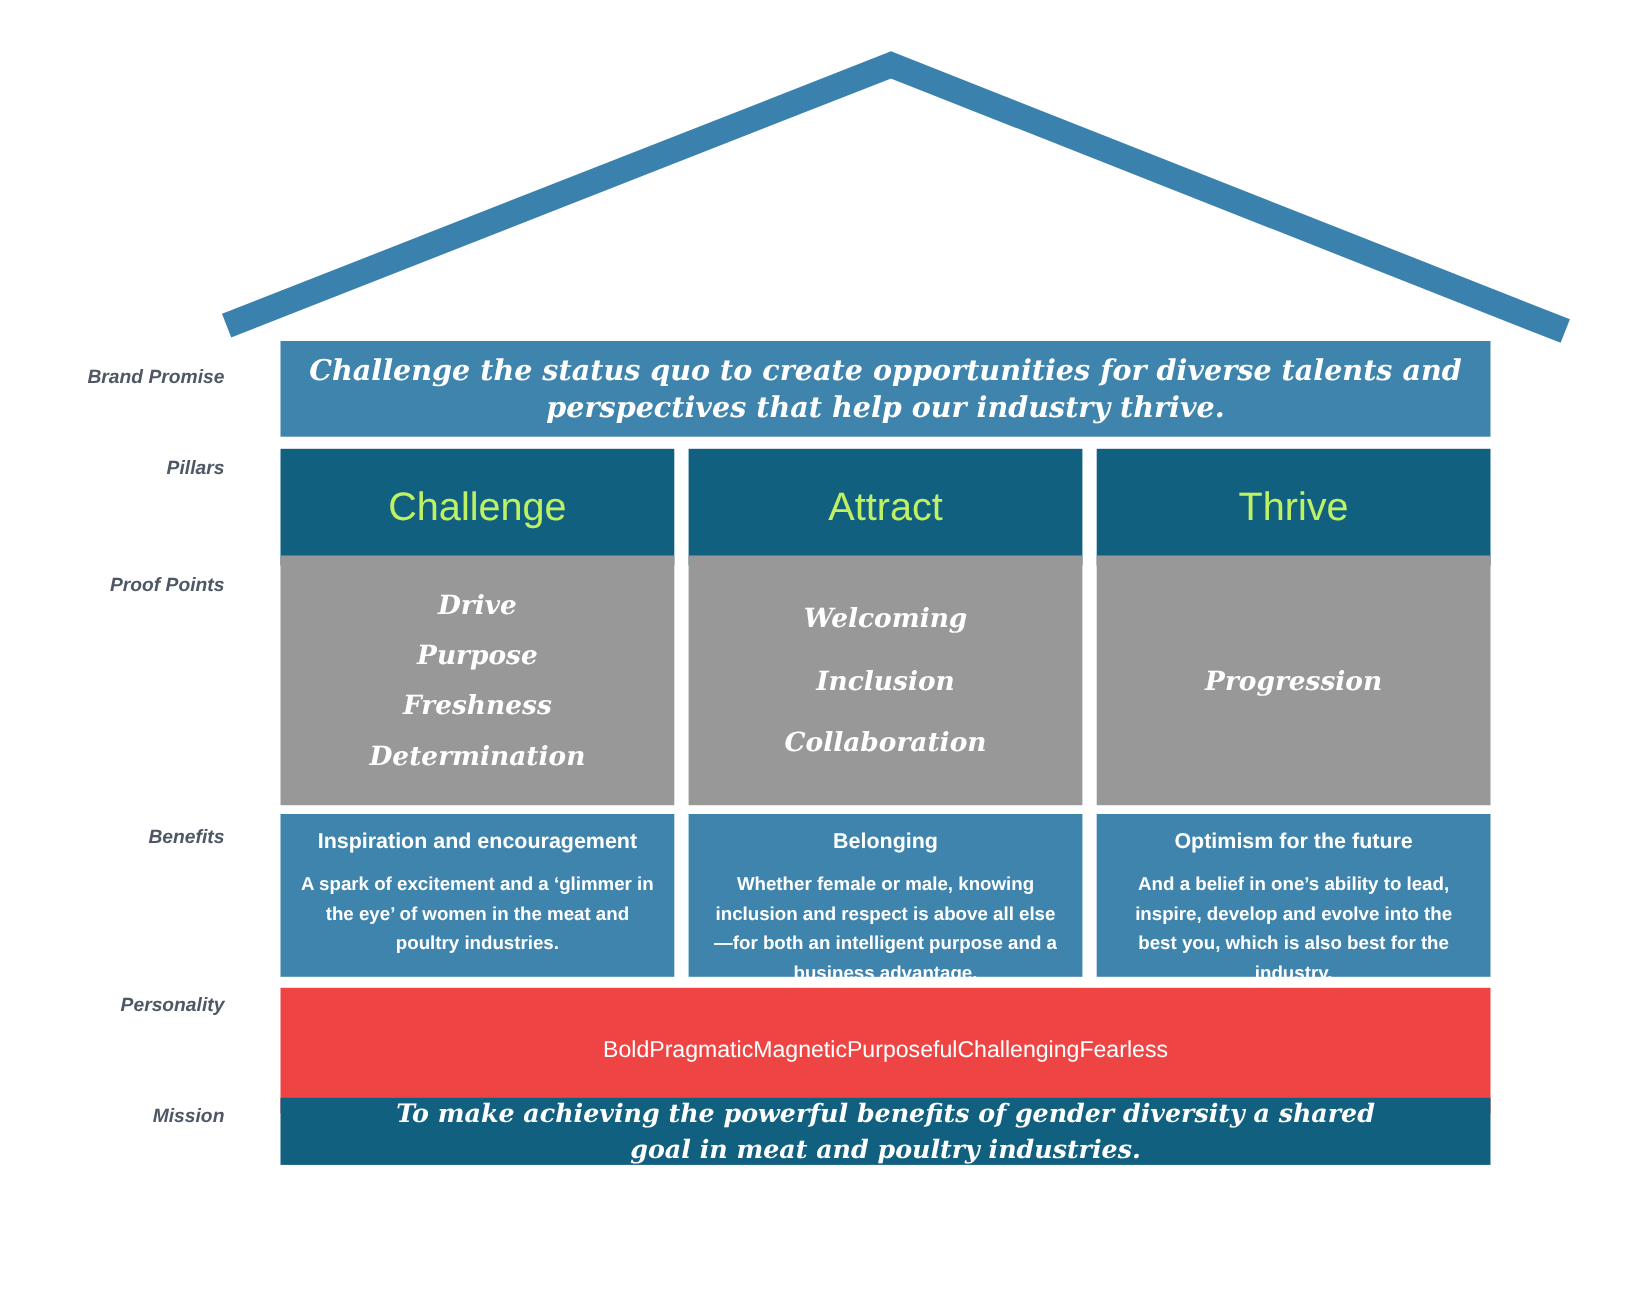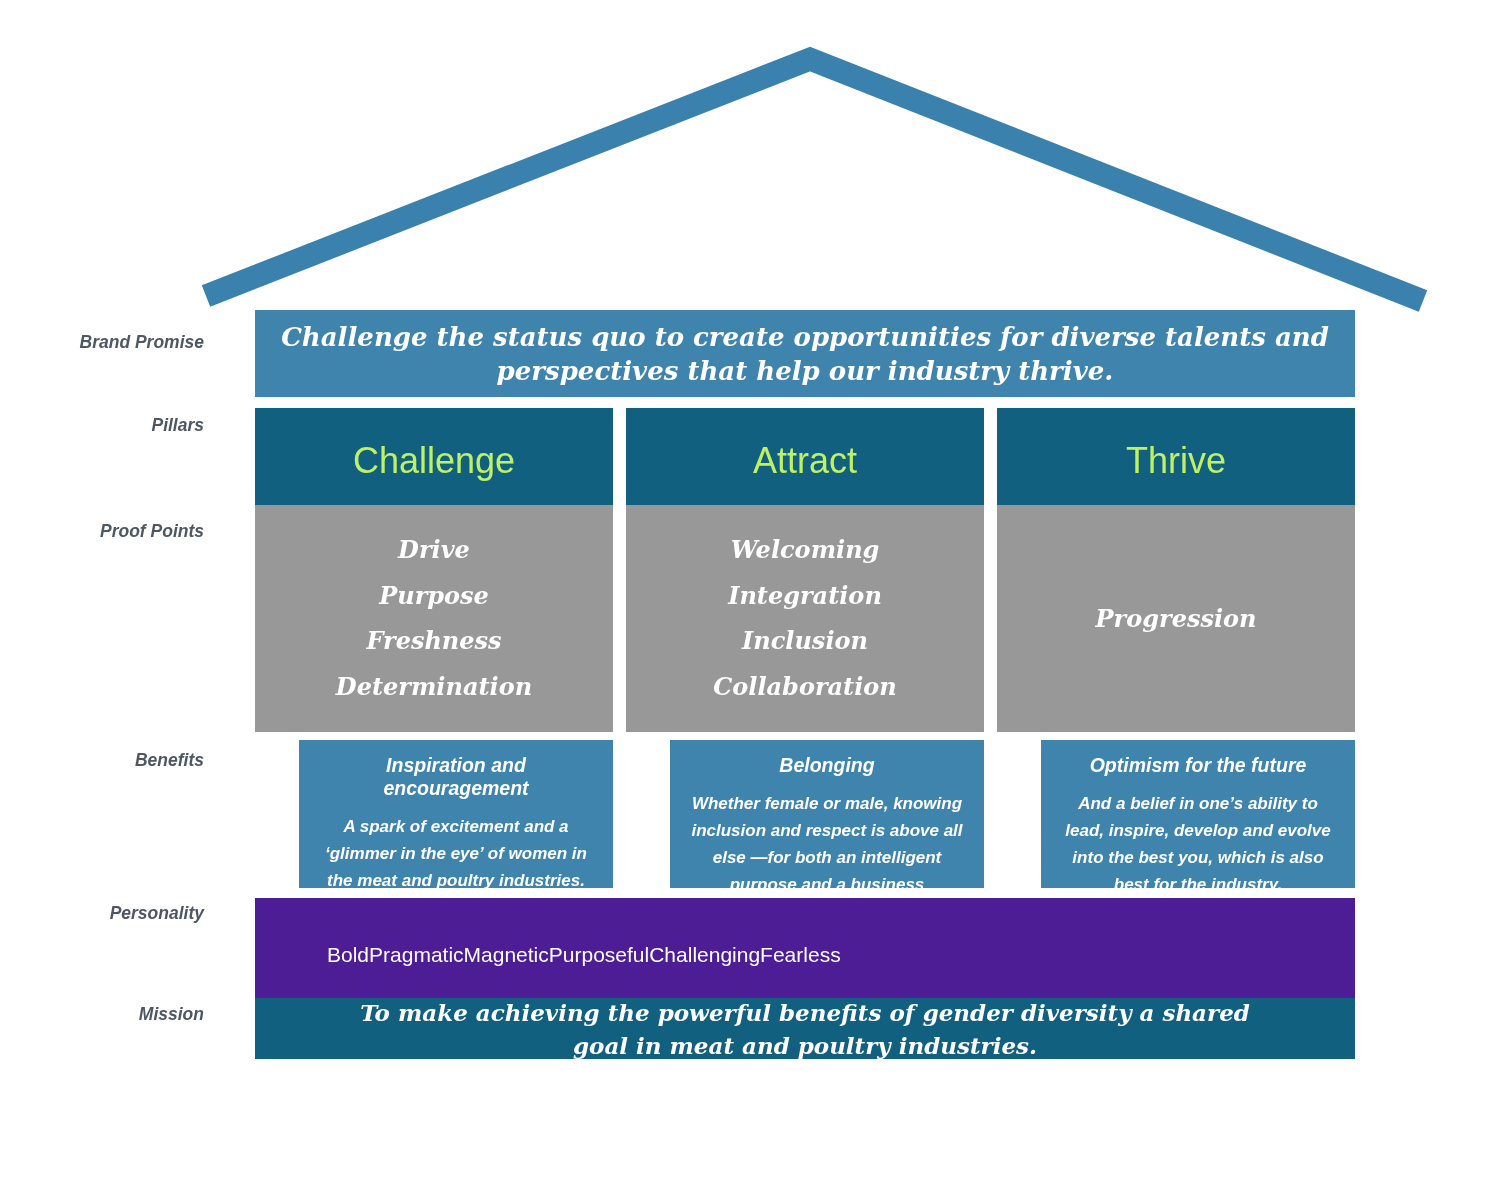--- a/index.html
+++ b/index.html
@@ -44,28 +44,28 @@
     height:227px;background:#989898;display:flex;flex-direction:column;
     justify-content:space-evenly;padding:12px 0;box-sizing:border-box;
     color:#ffffff;text-align:center;
     font-family:"DejaVu Serif",serif;font-style:italic;font-weight:600;font-size:24px;
   }
   .proof-item{line-height:1;}
 
   .benefit{
     height:148px;background:#3E84AD;color:#ffffff;text-align:center;
     padding:14px 17px;box-sizing:border-box;
-    font-family:"Liberation Sans",sans-serif;font-style:italic;font-weight:bold;margin-left:44px;
+    font-family:"Liberation Sans",sans-serif;font-weight:bold;
   }
   .benefit-title{font-size:19.5px;}
   .benefit-body{margin-top:13px;font-size:17px;line-height:27px;}
 
   .personality-bar{
-    height:114px;background:#4c1d95;display:flex;align-items:center;
-    justify-content:flex-start;padding:0 72px;box-sizing:border-box;
+    height:114px;background:#ef4444;display:flex;align-items:center;
+    justify-content:center;padding:0 72px;box-sizing:border-box;
     color:#ffffff;font-size:21px;font-family:"Liberation Sans",sans-serif;
   }
 </style>
 </head>
 <body>
 
 <div class="canvas">
 
   <svg class="roof" width="1500" height="330" viewBox="0 0 1500 330" aria-hidden="true">
     <polyline points="206,296 810,59 1423,301" fill="none" stroke="#3A81AE" stroke-width="23"></polyline>
@@ -92,21 +92,20 @@
     <div class="row-label lbl-proof">Proof Points</div>
     <div class="row-content three-col">
       <div class="col proof-col">
         <div class="proof-item">Drive</div>
         <div class="proof-item">Purpose</div>
         <div class="proof-item">Freshness</div>
         <div class="proof-item">Determination</div>
       </div>
       <div class="col proof-col">
         <div class="proof-item">Welcoming</div>
-        <div class="proof-item">Integration</div>
         <div class="proof-item">Inclusion</div>
         <div class="proof-item">Collaboration</div>
       </div>
       <div class="col proof-col">
         <div class="proof-item">Progression</div>
       </div>
     </div>
   </div>
 
   <div class="row" style="top:740px">

